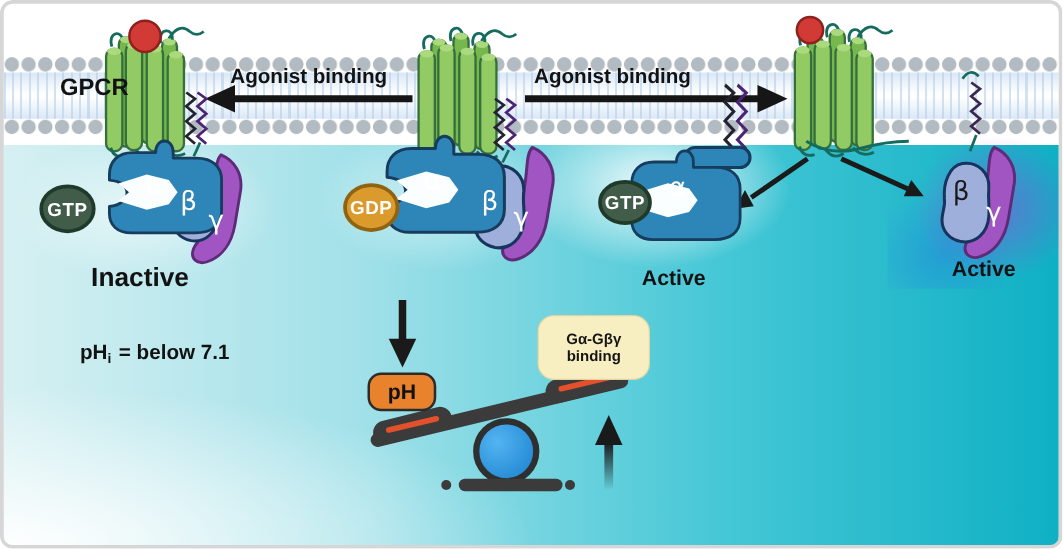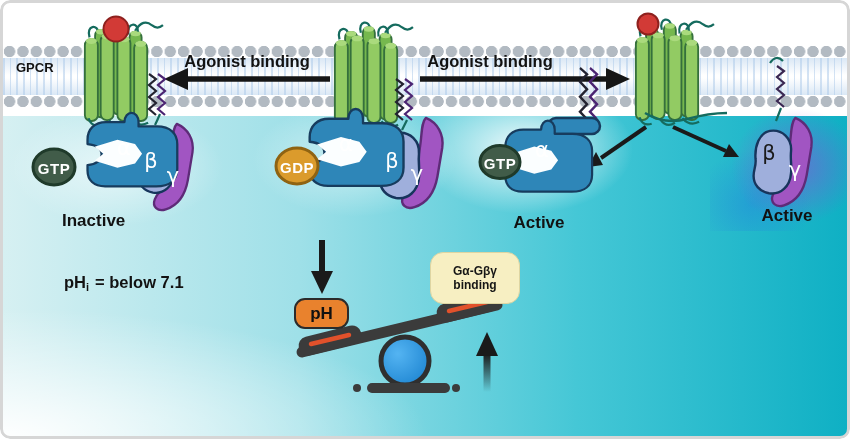--- a/index.html
+++ b/index.html
@@ -40,24 +40,24 @@
     background:radial-gradient(closest-side,rgba(255,255,255,0.55),rgba(255,255,255,0));}
   .glow-alpha{left:418px;top:84px;width:215px;height:130px;
     background:radial-gradient(closest-side,rgba(255,255,255,0.95),rgba(255,255,255,0));}
   .glow-bg{left:710px;top:96px;width:140px;height:135px;
     background:
       radial-gradient(60% 55% at 62% 52%, rgba(158,62,218,0.5), rgba(158,62,218,0) 78%),
       radial-gradient(55% 50% at 30% 80%, rgba(36,121,226,0.4), rgba(36,121,226,0) 78%);}
   .art{position:absolute;inset:0;width:850px;height:439px;z-index:10;}
   
   .lbl{position:absolute;font-weight:bold;color:#121212;z-index:20;}
-  .lbl-gpcr{left:16px;top:60px;font-size:13px;}
+  .lbl-gpcr{left:48px;top:60px;font-size:19px;}
   .lbl-ag-left{left:166px;top:52px;width:162px;text-align:center;font-size:16.5px;}
   .lbl-ag-right{left:406px;top:52px;width:168px;text-align:center;font-size:16.5px;}
-  .lbl-inactive{left:62px;top:211px;width:100px;font-size:17px;}
+  .lbl-inactive{left:62px;top:211px;width:100px;text-align:center;font-size:21px;}
   .lbl-active-a{left:490px;top:213px;width:98px;text-align:center;font-size:17px;}
   .lbl-active-bg{left:740px;top:206px;width:94px;text-align:center;font-size:17px;}
   .lbl-ph{font-size:16.5px;text-align:center;}
   .lbl-ph-left{left:64px;top:273px;}
   .lbl-ph-right{left:604px;top:274px;}
   .lbl-ph sub{font-size:11px;vertical-align:-3px;}
   .lbl-ph .cond{margin-left:6px;}
   .ph-box{
     position:absolute;left:294px;top:298px;width:55px;height:31px;z-index:20;
     background:#e9822d;border:2.5px solid #2b2b2b;border-radius:11px;

